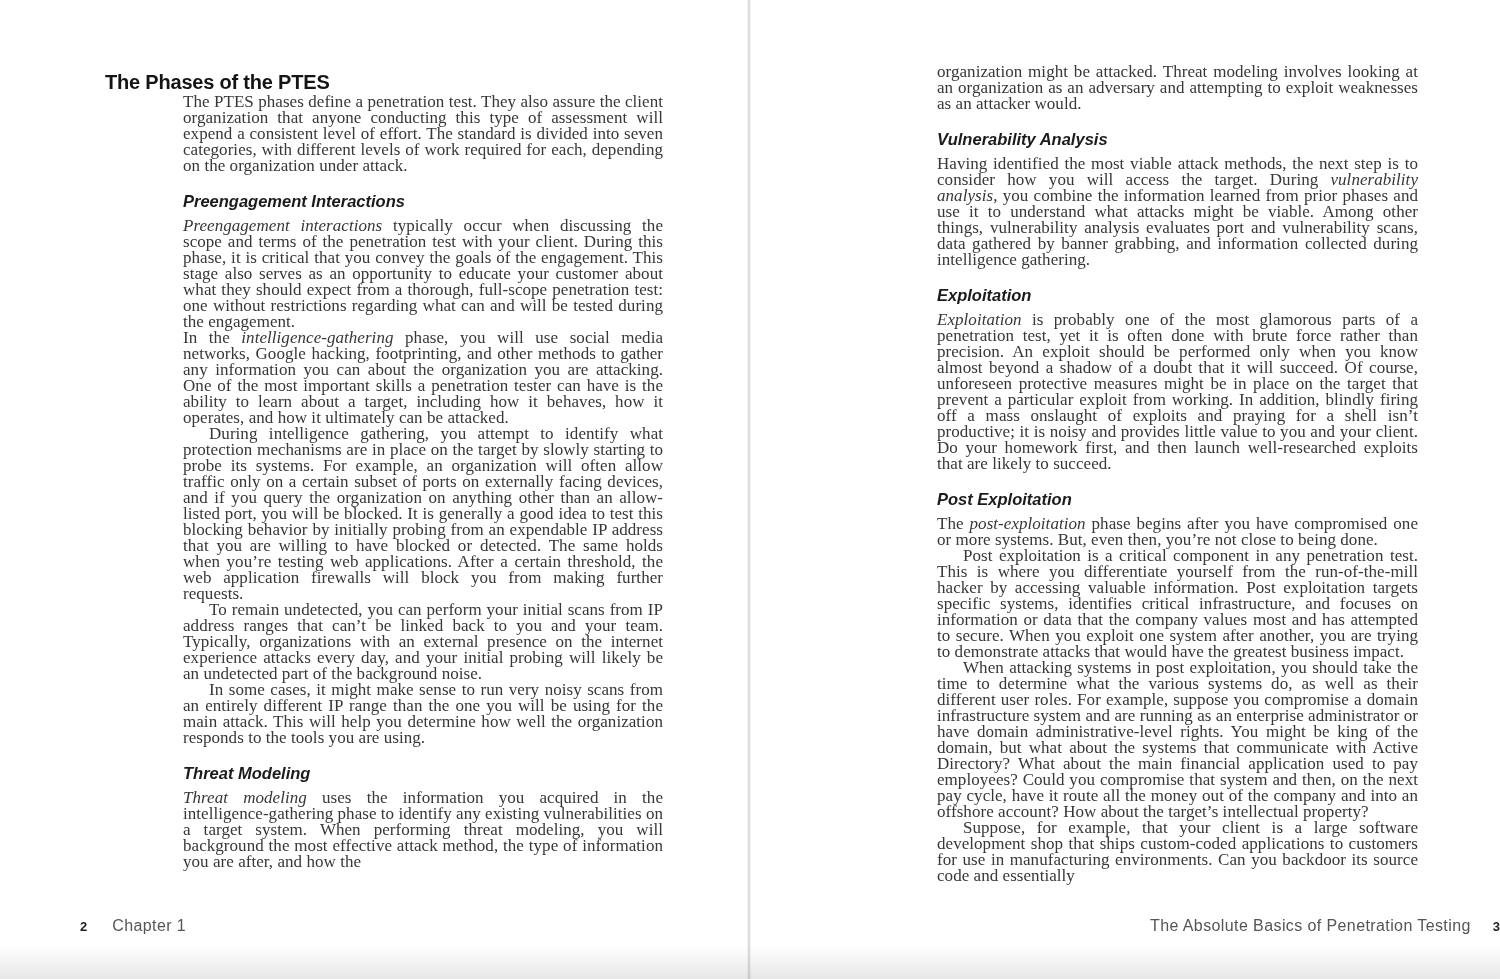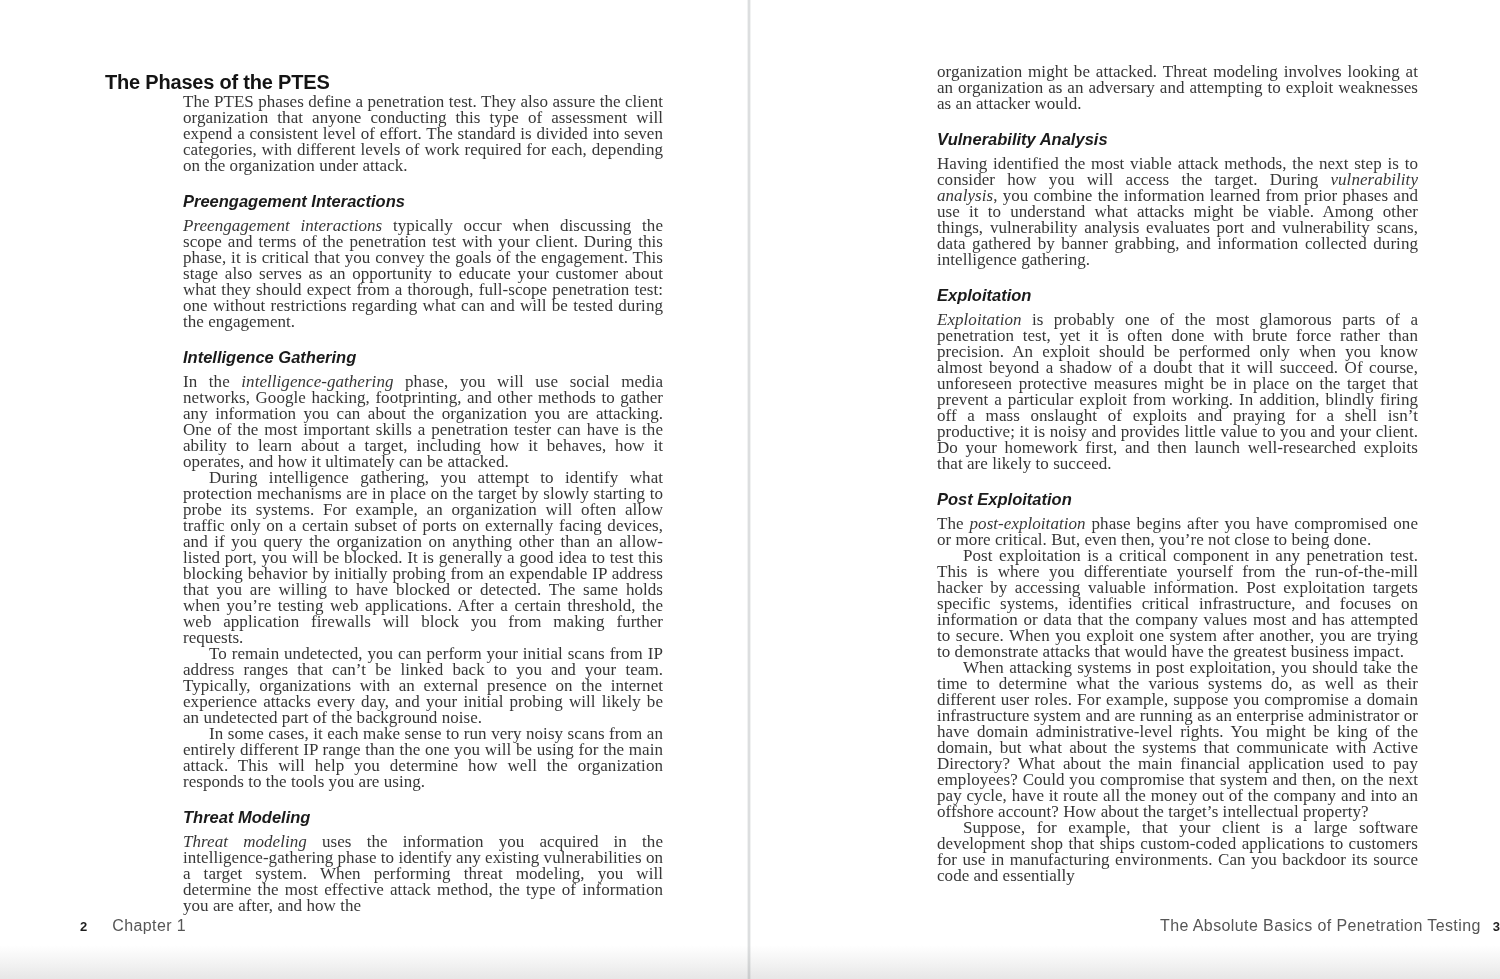--- a/index.html
+++ b/index.html
@@ -64,63 +64,62 @@
   }
   .footer-inner { display: flex; align-items: baseline; }
   .footer-left  { padding-left: 80px; }
   .footer-right { justify-content: flex-end; padding-right: 72px; }
   .folio {
     font-weight: bold; font-size: 13px; color: #1e1e1e;
     font-family: "Liberation Sans", sans-serif;
   }
   .running-label { font-size: 16px; letter-spacing: 0.4px; color: #555555; }
   .footer-left .running-label { margin-left: 25px; }
-  .footer-right .running-label { margin-right: 12px; }
+  .footer-right .running-label { margin-right: 22px; }
 </style>
 </head>
 <body>
 
 <div class="spread">
 
   <div class="page page-left">
     <h1 class="chapter-head">The Phases of the PTES</h1>
     <div class="col">
       <p class="body-para first-after-title"><span>The PTES phases define a penetration test. They also assure the client organization that anyone conducting this type of assessment will expend a consistent level of effort. The standard is divided into seven categories, with different levels of work required for each, depending on the organization under attack.</span></p>
 
       <h2 class="sec-head">Preengagement Interactions</h2>
       <p class="body-para"><span class="it">Preengagement interactions</span><span> typically occur when discussing the scope and terms of the penetration test with your client. During this phase, it is critical that you convey the goals of the engagement. This stage also serves as an opportunity to educate your customer about what they should expect from a thorough, full-scope penetration test: one without restrictions regarding what can and will be tested during the engagement.</span></p>
 
-      <h2 class="sec-head">Intelligence Gathering</h2>
       <p class="body-para"><span>In the </span><span class="it">intelligence-gathering</span><span> phase, you will use social media networks, Google hacking, footprinting, and other methods to gather any information you can about the organization you are attacking. One of the most important skills a penetration tester can have is the ability to learn about a target, including how it behaves, how it operates, and how it ultimately can be attacked.</span></p>
       <p class="body-para indent"><span>During intelligence gathering, you attempt to identify what protection mechanisms are in place on the target by slowly starting to probe its systems. For example, an organization will often allow traffic only on a certain subset of ports on externally facing devices, and if you query the organization on anything other than an allow-listed port, you will be blocked. It is generally a good idea to test this blocking behavior by initially probing from an expendable IP address that you are willing to have blocked or detected. The same holds when you’re testing web applications. After a certain threshold, the web application firewalls will block you from making further requests.</span></p>
       <p class="body-para indent"><span>To remain undetected, you can perform your initial scans from IP address ranges that can’t be linked back to you and your team. Typically, organizations with an external presence on the internet experience attacks every day, and your initial probing will likely be an undetected part of the background noise.</span></p>
-      <p class="body-para indent"><span>In some cases, it each make sense to run very noisy scans from an entirely different IP range than the one you will be using for the main attack. This will help you determine how well the organization responds to the tools you are using.</span></p>
+      <p class="body-para indent"><span>In some cases, it might make sense to run very noisy scans from an entirely different IP range than the one you will be using for the main attack. This will help you determine how well the organization responds to the tools you are using.</span></p>
 
       <h2 class="sec-head">Threat Modeling</h2>
-      <p class="body-para"><span class="it">Threat modeling</span><span> uses the information you acquired in the intelligence-gathering phase to identify any existing vulnerabilities on a target system. When performing threat modeling, you will determine the most effective attack method, the type of information you are after, and how the</span></p>
+      <p class="body-para"><span class="it">Threat modeling</span><span> uses the information you acquired in the intelligence-gathering phase to identify any existing vulnerabilities on a target system. When performing threat modeling, you will background the most effective attack method, the type of information you are after, and how the</span></p>
     </div>
 
     <div class="footer footer-inner footer-left">
       <span class="folio">2</span>
       <span class="running-label">Chapter 1</span>
     </div>
   </div>
 
   <div class="page page-right">
     <div class="col-right">
       <p class="body-para cont-end"><span>organization might be attacked. Threat modeling involves looking at an organization as an adversary and attempting to exploit weaknesses as an attacker would.</span></p>
 
       <h2 class="sec-head">Vulnerability Analysis</h2>
       <p class="body-para"><span>Having identified the most viable attack methods, the next step is to consider how you will access the target. During </span><span class="it">vulnerability analysis</span><span>, you combine the information learned from prior phases and use it to understand what attacks might be viable. Among other things, vulnerability analysis evaluates port and vulnerability scans, data gathered by banner grabbing, and information collected during intelligence gathering.</span></p>
 
       <h2 class="sec-head">Exploitation</h2>
       <p class="body-para"><span class="it">Exploitation</span><span> is probably one of the most glamorous parts of a penetration test, yet it is often done with brute force rather than precision. An exploit should be performed only when you know almost beyond a shadow of a doubt that it will succeed. Of course, unforeseen protective measures might be in place on the target that prevent a particular exploit from working. In addition, blindly firing off a mass onslaught of exploits and praying for a shell isn’t productive; it is noisy and provides little value to you and your client. Do your homework first, and then launch well-researched exploits that are likely to succeed.</span></p>
 
       <h2 class="sec-head">Post Exploitation</h2>
-      <p class="body-para"><span>The </span><span class="it">post-exploitation</span><span> phase begins after you have compromised one or more critical. But, even then, you’re not close to being done.</span></p>
+      <p class="body-para"><span>The </span><span class="it">post-exploitation</span><span> phase begins after you have compromised one or more systems. But, even then, you’re not close to being done.</span></p>
       <p class="body-para indent"><span>Post exploitation is a critical component in any penetration test. This is where you differentiate yourself from the run-of-the-mill hacker by accessing valuable information. Post exploitation targets specific systems, identifies critical infrastructure, and focuses on information or data that the company values most and has attempted to secure. When you exploit one system after another, you are trying to demonstrate attacks that would have the greatest business impact.</span></p>
       <p class="body-para indent"><span>When attacking systems in post exploitation, you should take the time to determine what the various systems do, as well as their different user roles. For example, suppose you compromise a domain infrastructure system and are running as an enterprise administrator or have domain administrative-level rights. You might be king of the domain, but what about the systems that communicate with Active Directory? What about the main financial application used to pay employees? Could you compromise that system and then, on the next pay cycle, have it route all the money out of the company and into an offshore account? How about the target’s intellectual property?</span></p>
       <p class="body-para indent"><span>Suppose, for example, that your client is a large software development shop that ships custom-coded applications to customers for use in manufacturing environments. Can you backdoor its source code and essentially</span></p>
     </div>
 
     <div class="footer footer-inner footer-right">
       <span class="running-label">The Absolute Basics of Penetration Testing</span>
       <span class="folio">3</span>
     </div>
   </div>

